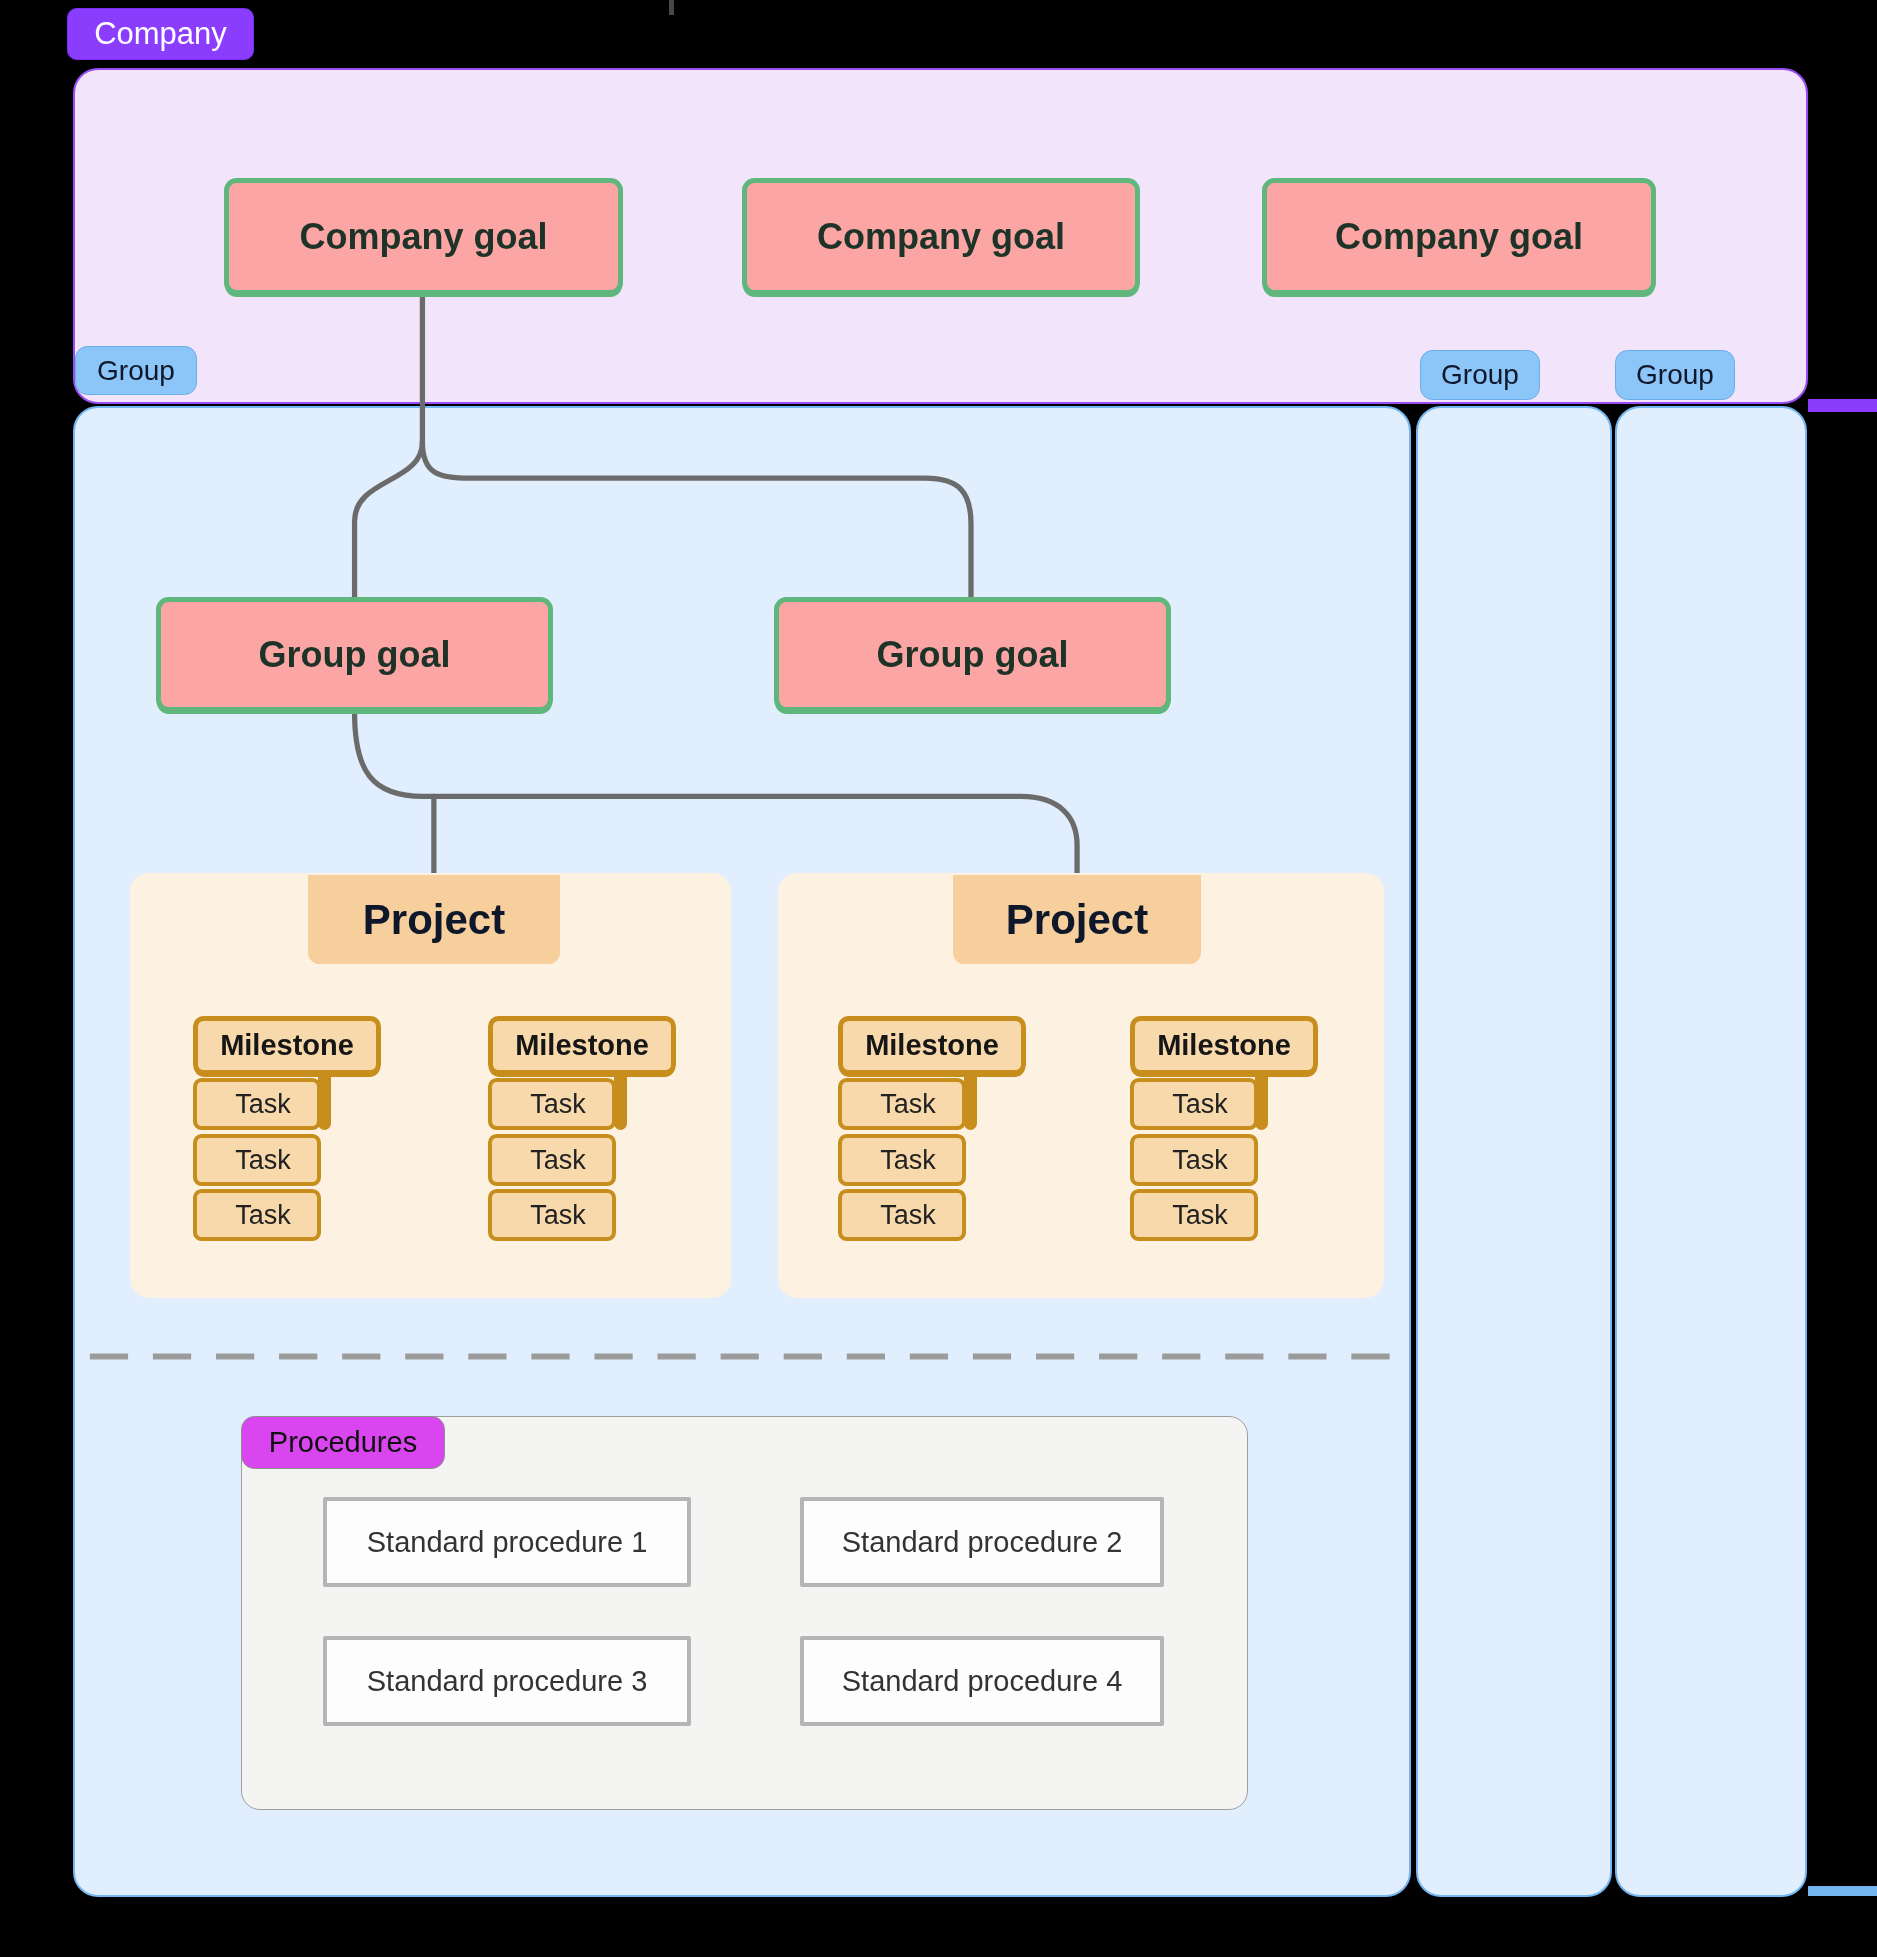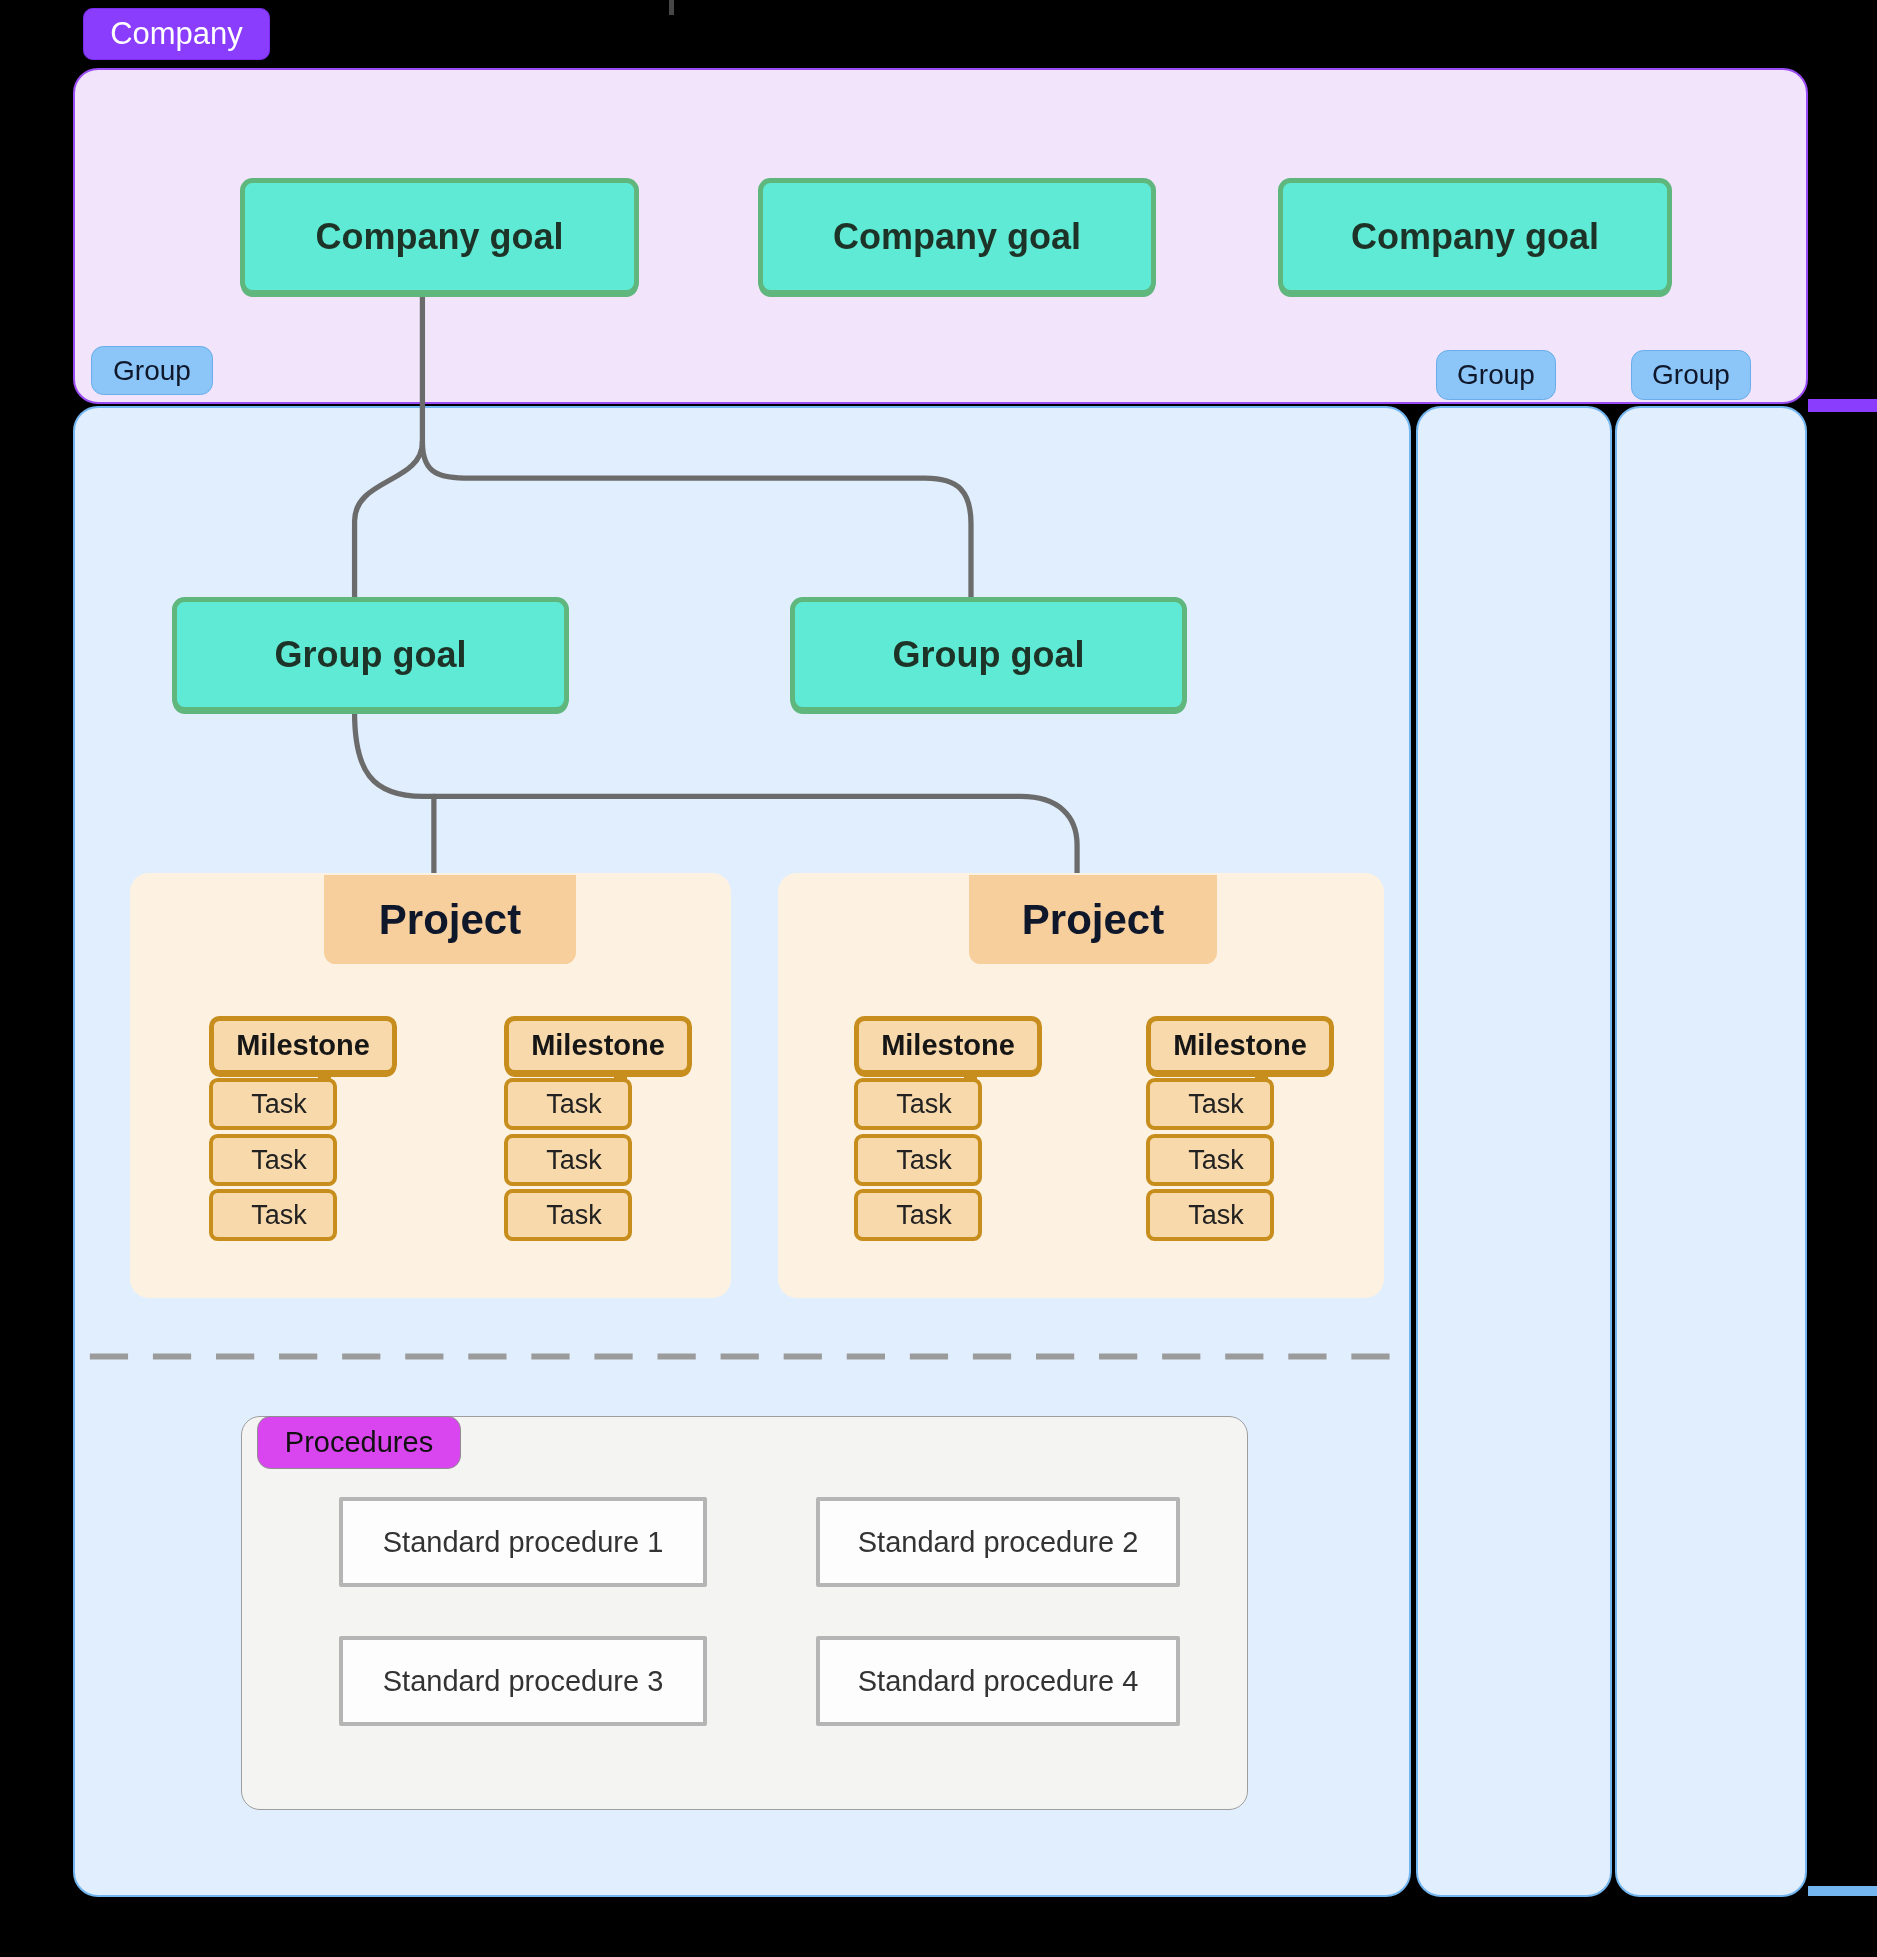--- a/index.html
+++ b/index.html
@@ -4,21 +4,21 @@
 <style>
   html,body{margin:0;padding:0;background:#000;}
   #canvas{
     position:relative;
     width:1877px;height:1958px;
     background:#000;
     font-family:"Liberation Sans","DejaVu Sans",sans-serif;
     overflow:hidden;
   }
   .abs{position:absolute;box-sizing:border-box;}
-  .center{display:flex;align-items:center;justify-content:center;text-align:right;margin-left:16px;}
+  .center{display:flex;align-items:center;justify-content:center;text-align:right;}
 
   
   .company-container{
     left:73px;top:68px;width:1735px;height:336px;
     background:#f2e5fb;border:2.9px solid #9a4df5;border-radius:25px;
     z-index:1;
   }
   .blue-container{
     background:#e1eefd;border:2.9px solid #74b7f0;border-radius:25px;
     top:406px;height:1491px;z-index:1;
@@ -46,21 +46,21 @@
   .group-badge-col2{left:1420px;top:350px;width:120px;height:50px;}
   .group-badge-col3{left:1615px;top:350px;width:120px;height:50px;}
   .procedures-badge{
     left:241px;top:1416px;width:204px;height:53px;
     background:#d946ef;border:1.9px solid #8e8e8e;border-radius:13.4px;
     color:#111;font-size:29px;font-weight:500;z-index:5;
   }
 
   
   .goal-box{
-    background:#5eead4;border:5.7px solid #5fb77d;border-radius:12.4px;
+    background:#fca5a5;border:5.7px solid #5fb77d;border-radius:12.4px;
     color:#1e3327;font-size:36px;font-weight:700;
     z-index:3;box-shadow:0 2.9px 0 -1px #5fb77d;
   }
   .cg1{left:224px;top:178px;width:399px;height:117px;}
   .cg2{left:742px;top:178px;width:398px;height:117px;}
   .cg3{left:1262px;top:178px;width:394px;height:117px;}
   .gg1{left:156px;top:597px;width:397px;height:115px;}
   .gg2{left:774px;top:597px;width:397px;height:115px;}
 
   

